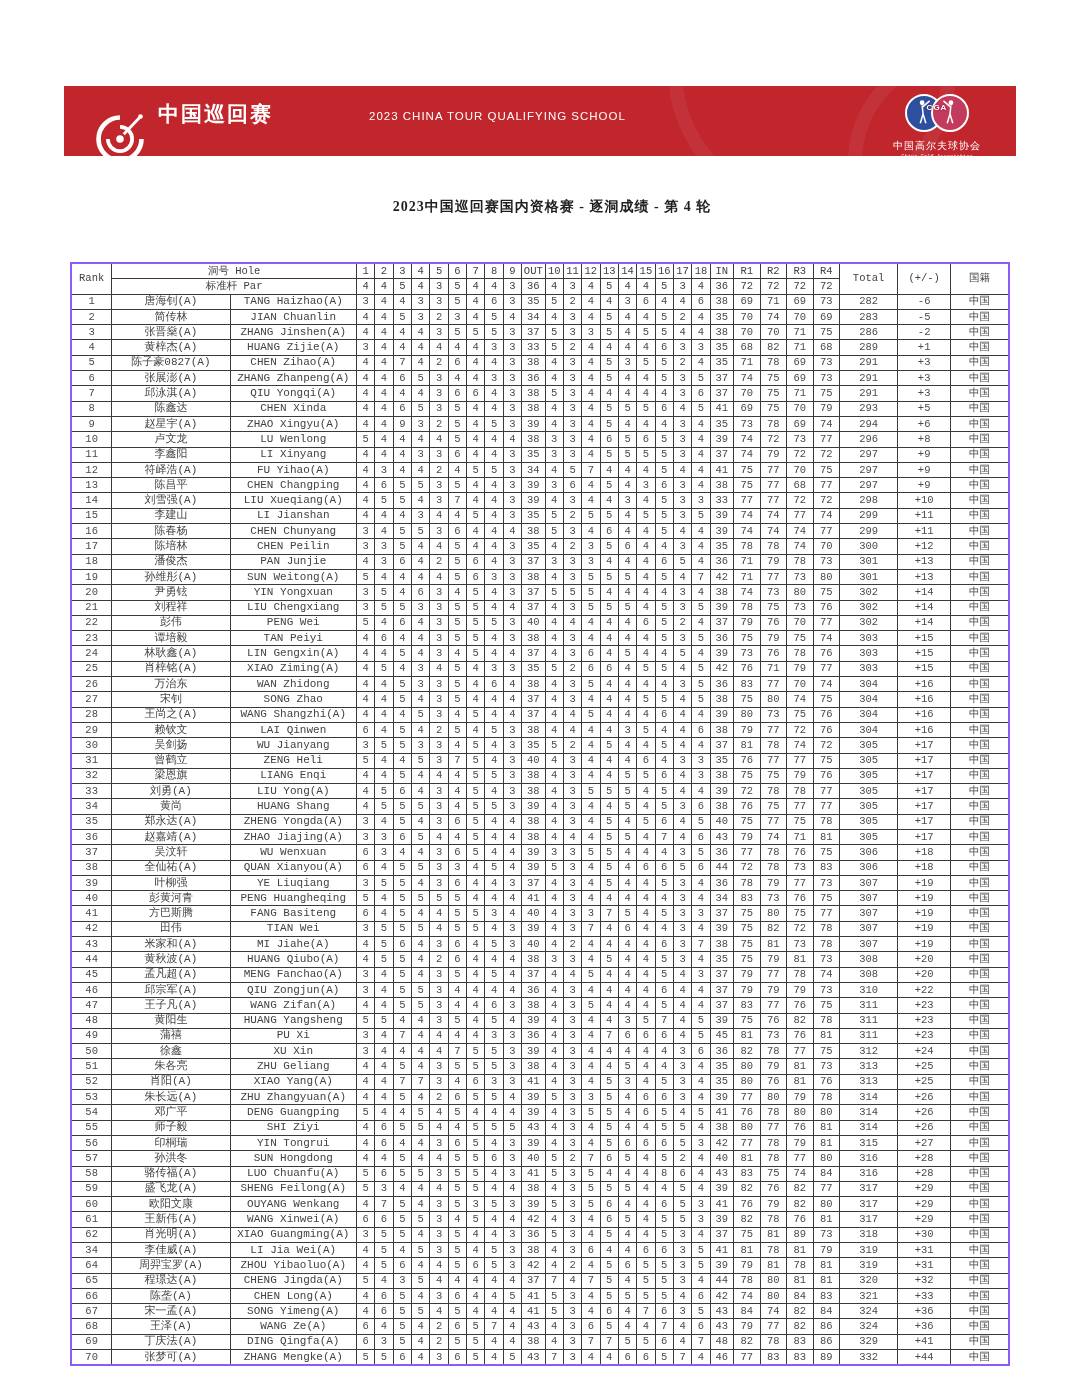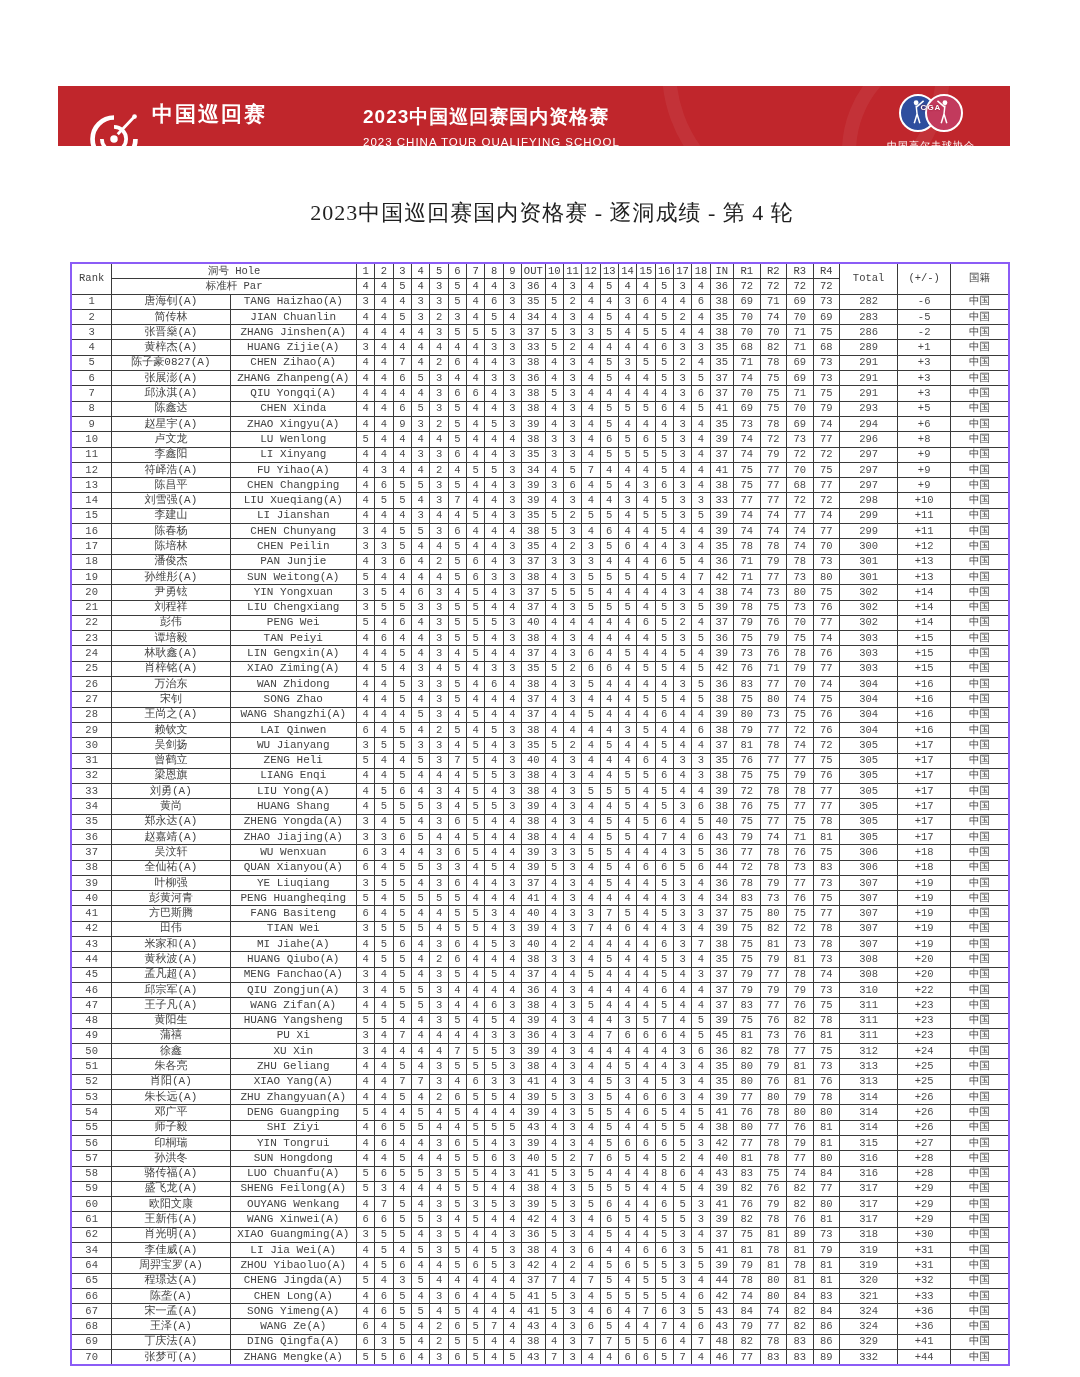--- a/index.html
+++ b/index.html
@@ -3,21 +3,21 @@
 <meta charset="utf-8">
 <style>
   html,body{margin:0;padding:0;}
   body{
     width:1080px;height:1377px;background:#ffffff;position:relative;
     font-family:"Liberation Mono","DejaVu Sans Mono",monospace;
     color:#3f3f3f;
   }
   
   .banner{
-    position:absolute;left:58px;top:86px;width:952px;height:60px;
+    position:absolute;left:64px;top:86px;width:952px;height:70px;
     background:#c0262c;overflow:hidden;
   }
   .banner .swirl1,.banner .swirl2{
     position:absolute;border:14px solid rgba(255,255,255,0.06);border-radius:50%;
   }
   .banner .swirl1{width:260px;height:260px;right:60px;top:-160px;transform:rotate(25deg);}
   .banner .swirl2{width:200px;height:200px;right:-60px;bottom:-120px;}
   .logo{position:absolute;left:28px;top:14px;display:flex;align-items:center;gap:10px;}
   .logo-icon{width:56px;height:56px;}
   .logo-word .cn{font-size:21px;font-weight:bold;color:#fff;letter-spacing:2px;font-family:"Liberation Sans",sans-serif;}
@@ -31,21 +31,21 @@
          display:flex;align-items:center;justify-content:center;}
   .cga-blue{left:0;background:#2e4e9e;}
   .cga-pink{right:0;background:#c23a5d;}
   .cga-acronym{position:absolute;left:0;right:0;top:9px;font-size:8px;font-weight:bold;color:#fff;
                text-shadow:0 0 2px #802;letter-spacing:1px;z-index:3;font-family:"Liberation Sans",sans-serif;}
   .cga-cn{font-size:10px;margin-top:3px;letter-spacing:1px;}
   .cga-en{font-size:6px;opacity:.85;transform:scale(.9);}
   
   .page-title{margin-top:0;position:absolute;top:198px;left:0;width:100%;text-align:center;
               font-family:"Liberation Serif","DejaVu Serif",serif;color:#1f1f1f;}
-  .page-title .t1{font-size:22px;font-weight:normal;letter-spacing:1px;margin-left:24px;}
+  .page-title .t1{font-size:14px;font-weight:bold;letter-spacing:1px;margin-left:24px;}
   .page-title .t2{font-size:15px;font-weight:bold;margin-top:9px;font-family:"Liberation Mono","DejaVu Sans Mono",monospace;}
   
   table.score{
     position:absolute;left:70px;top:262px;width:940px;
     border-collapse:collapse;table-layout:fixed;
     font-size:10.5px;color:#4a4a4a;
   }
   table.score th,table.score td{
     border:1px solid #3a3a3a;padding:0;text-align:center;vertical-align:middle;
     height:14.3px;line-height:13px;font-weight:normal;overflow:hidden;white-space:nowrap;
@@ -72,21 +72,20 @@
       <path d="M51 7 L34 25" stroke="#fff" stroke-width="3"></path>
       <circle cx="52" cy="6" r="2.5" fill="#fff"></circle>
     </svg>
     <div class="logo-word">
       <div class="cn">中国巡回赛</div>
       <div class="en">CHINA TOUR</div>
     </div>
   </div>
 
   <div class="banner-title">
-    <div class="cn">2023中国巡回赛国内资格赛</div>
     <div class="en">2023 CHINA TOUR QUALIFYING SCHOOL</div>
   </div>
 
   <div class="cga">
     <div class="cga-circles">
       <span class="cga-c cga-blue">
         <svg width="22" height="28" viewBox="0 0 20 30">
           <circle cx="8" cy="4" r="2.6" fill="#fff"></circle>
           <path d="M8 7 L9 16 L6 26 M9 16 L12 26 M8 9 L16 2" stroke="#fff" stroke-width="1.6" fill="none"></path>
         </svg>

